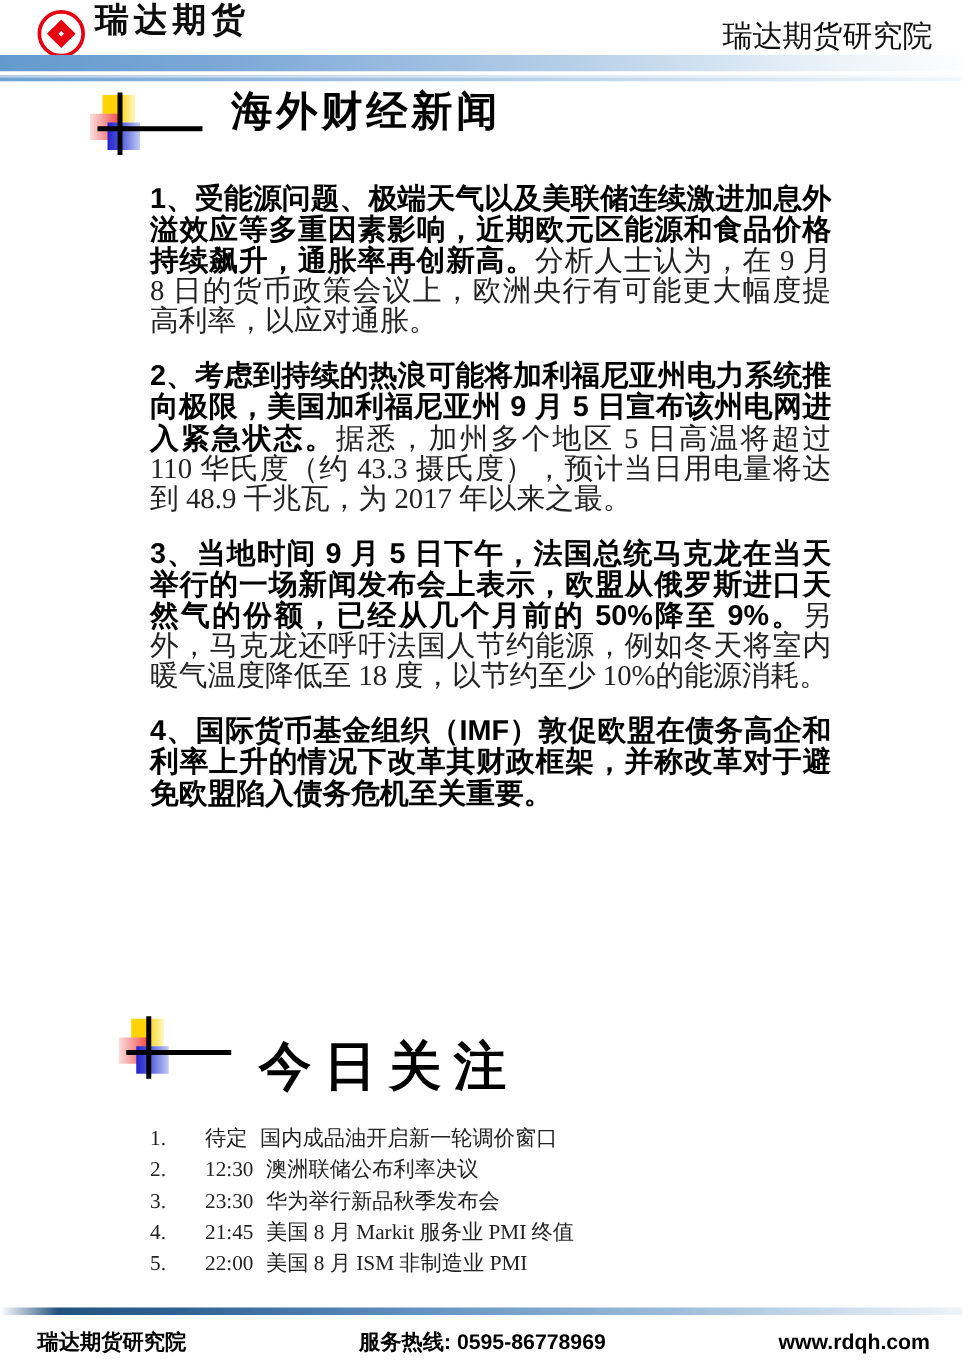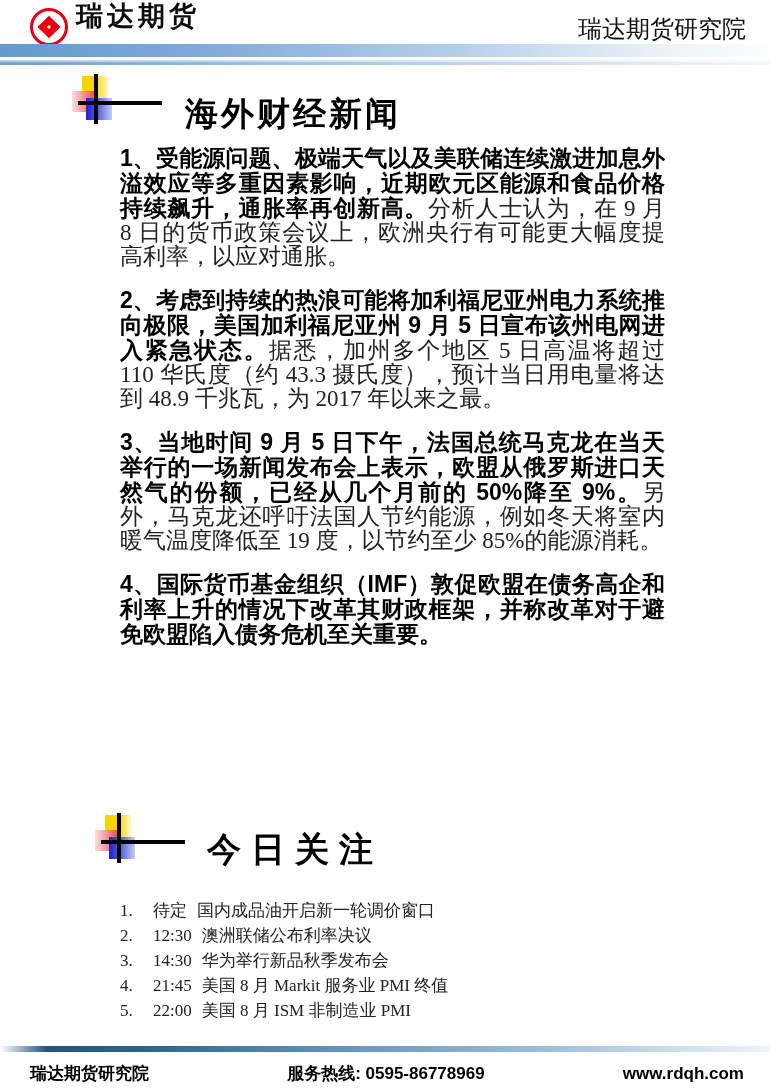--- a/index.html
+++ b/index.html
@@ -29,36 +29,36 @@
     background:linear-gradient(to right,#ffd303 0%,#ffd303 50%,#fff7c4 100%);}
   .sq-red{left:0;top:17px;width:23px;height:21px;
     background:linear-gradient(to left,#f24b4b 0%,#f58f8f 45%,#fbdede 100%);}
   .sq-blue{left:14px;top:24px;width:26px;height:22px;
     background:linear-gradient(to right,#2222cf 0%,#5560dd 45%,#c3cdf4 100%);}
   .bar-v{left:22px;top:0;width:4px;height:50px;background:#000;}
   .bar-h{left:6px;top:27px;width:84px;height:4px;background:#000;}
 
   .sec-title{position:absolute;margin:0;font-family:"Liberation Serif","DejaVu Serif",serif;
     font-weight:bold;color:#000;line-height:1.1;}
-  .t1{left:185px;top:96px;font-size:33px;letter-spacing:3px;}
-  .t2{left:207px;top:831px;font-size:34px;letter-spacing:10px;}
+  .t1{left:185px;top:72px;font-size:33px;letter-spacing:3px;}
+  .t2{left:207px;top:831px;font-size:42px;letter-spacing:10px;}
 
   
   .news-body{position:absolute;left:120px;top:146px;width:545px;}
   .news-body p{margin:0 0 19px 0;font-size:23px;line-height:24px;text-align:justify;
     font-family:"Liberation Serif","DejaVu Serif",serif;color:#222;}
   .seg-bold{font-weight:bold;color:#000;
     font-family:"Liberation Sans","DejaVu Sans",sans-serif;}
 
   
   .focus-list{position:absolute;left:120px;top:898px;width:545px;}
   .focus-item{display:flex;line-height:25px;font-size:17px;color:#222;
     font-family:"Liberation Serif","DejaVu Serif",serif;}
   .focus-num{width:33px;flex:0 0 auto;}
-  .focus-time{margin-right:10px;flex:0 0 auto;}
+  .focus-time{margin-right:10px;flex:0 0 auto;margin-left:11px;}
 
   
   .footer-bar{position:absolute;left:0;top:1046px;width:770px;height:6px;
     background:linear-gradient(to right,#ffffff 0%,#24537f 6%,#2e6091 18%,#6795c2 45%,#9dbcda 70%,#d3e2ef 90%,#eef4f9 100%);}
   .footer-text{position:absolute;left:0;top:1062px;width:770px;box-sizing:border-box;
     display:flex;justify-content:space-between;align-items:center;
     padding:0 26px 0 30px;font-weight:bold;font-size:17px;color:#000;}
 </style>
 </head>
 <body>
@@ -89,21 +89,21 @@
     <span class="sq-red"></span>
     <span class="sq-blue"></span>
     <span class="bar-v"></span>
     <span class="bar-h"></span>
   </div>
   <h1 class="sec-title t1">海外财经新闻</h1>
 
   <div class="news-body" id="news-paragraphs">
       <p><span class="seg-bold">1、受能源问题、极端天气以及美联储连续激进加息外溢效应等多重因素影响，近期欧元区能源和食品价格持续飙升，通胀率再创新高。</span><span>分析人士认为，在 9 月 8 日的货币政策会议上，欧洲央行有可能更大幅度提高利率，以应对通胀。</span></p>
       <p><span class="seg-bold">2、考虑到持续的热浪可能将加利福尼亚州电力系统推向极限，美国加利福尼亚州 9 月 5 日宣布该州电网进入紧急状态。</span><span>据悉，加州多个地区 5 日高温将超过 110 华氏度（约 43.3 摄氏度），预计当日用电量将达到 48.9 千兆瓦，为 2017 年以来之最。</span></p>
-      <p><span class="seg-bold">3、当地时间 9 月 5 日下午，法国总统马克龙在当天举行的一场新闻发布会上表示，欧盟从俄罗斯进口天然气的份额，已经从几个月前的 50%降至 9%。</span><span>另外，马克龙还呼吁法国人节约能源，例如冬天将室内暖气温度降低至 19 度，以节约至少 85%的能源消耗。</span></p>
+      <p><span class="seg-bold">3、当地时间 9 月 5 日下午，法国总统马克龙在当天举行的一场新闻发布会上表示，欧盟从俄罗斯进口天然气的份额，已经从几个月前的 50%降至 9%。</span><span>另外，马克龙还呼吁法国人节约能源，例如冬天将室内暖气温度降低至 18 度，以节约至少 10%的能源消耗。</span></p>
       <p><span class="seg-bold">4、国际货币基金组织（IMF）敦促欧盟在债务高企和利率上升的情况下改革其财政框架，并称改革对于避免欧盟陷入债务危机至关重要。</span></p>
     </div>
 
   <div class="section-icon icon2">
     <span class="sq-yellow"></span>
     <span class="sq-red"></span>
     <span class="sq-blue"></span>
     <span class="bar-v"></span>
     <span class="bar-h"></span>
   </div>
@@ -115,21 +115,21 @@
         <span class="focus-time">待定</span>
         <span>国内成品油开启新一轮调价窗口</span>
       </div>
       <div class="focus-item">
         <span class="focus-num">2.</span>
         <span class="focus-time">12:30</span>
         <span>澳洲联储公布利率决议</span>
       </div>
       <div class="focus-item">
         <span class="focus-num">3.</span>
-        <span class="focus-time">14:30</span>
+        <span class="focus-time">23:30</span>
         <span>华为举行新品秋季发布会</span>
       </div>
       <div class="focus-item">
         <span class="focus-num">4.</span>
         <span class="focus-time">21:45</span>
         <span>美国 8 月 Markit 服务业 PMI 终值</span>
       </div>
       <div class="focus-item">
         <span class="focus-num">5.</span>
         <span class="focus-time">22:00</span>

